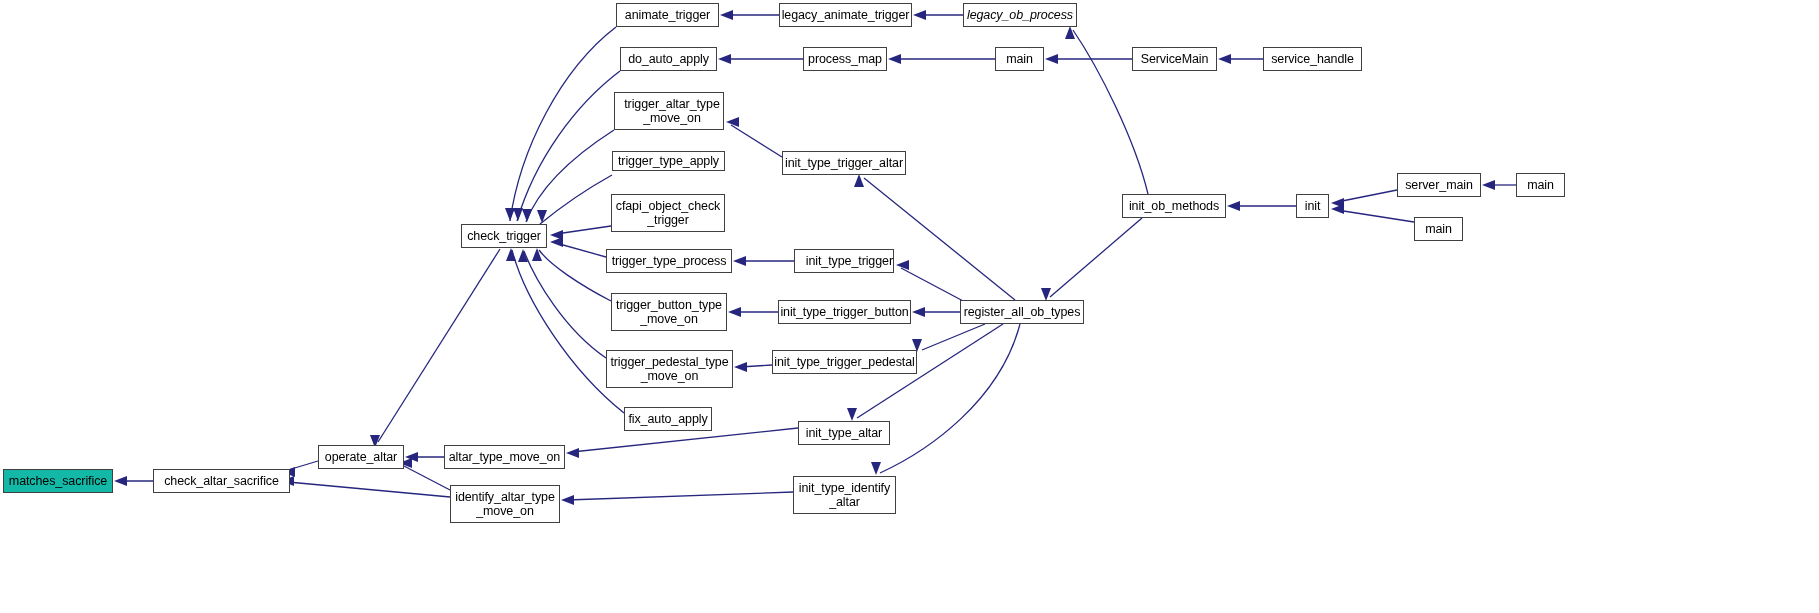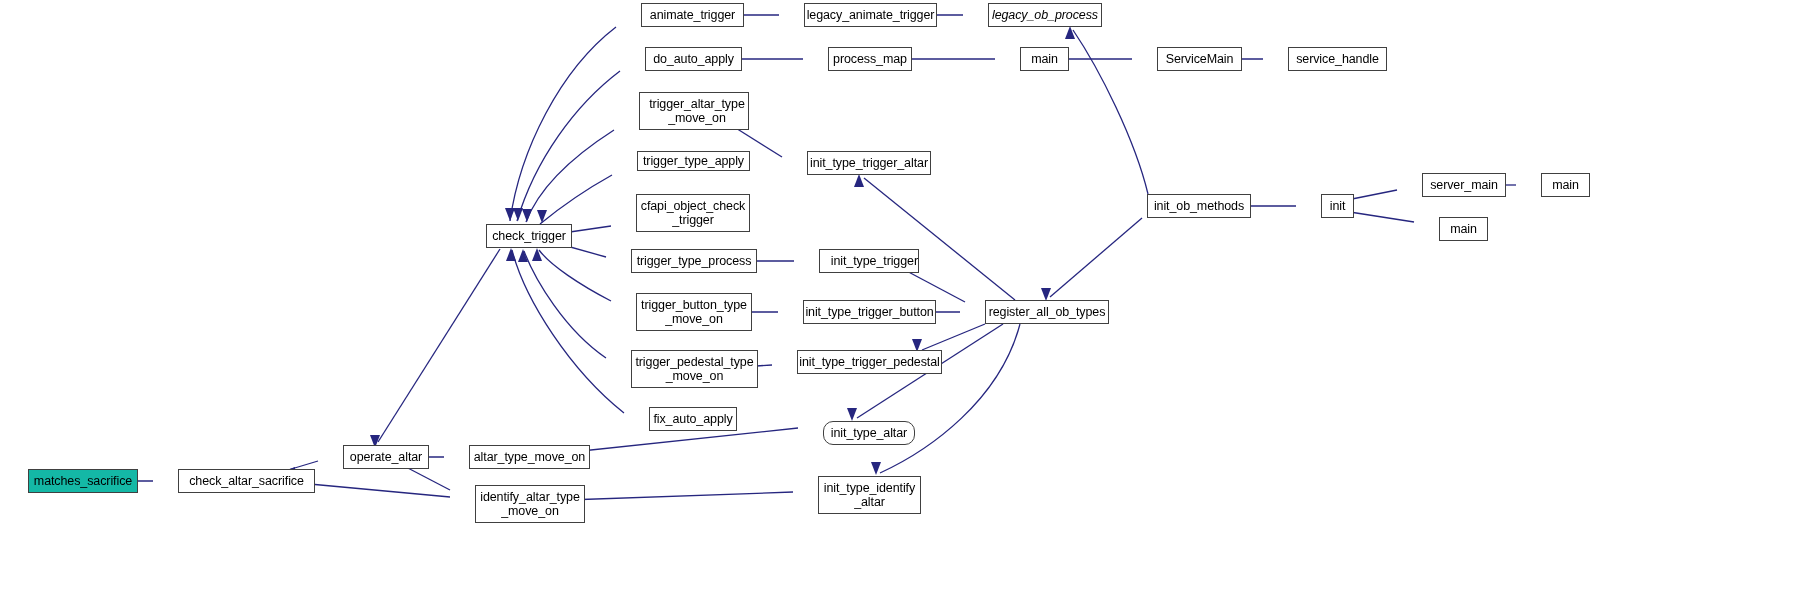--- a/index.html
+++ b/index.html
@@ -32,21 +32,20 @@
     color: #000000;
     font-size: 12.5px;
     line-height: 14px;
     display: flex;
     align-items: center;
     justify-content: center;
     text-align: center;
     white-space: pre;
     letter-spacing: -0.1px;
     z-index: 5;
-    margin-left: 25px;
   }
   .node.highlight {
     background: #bfbfbf;
   }
   .node-label {
     display: block;
     white-space: pre;
   }
 </style>
 </head>
@@ -233,21 +232,21 @@
 _move_on</span></div>
       <div class="node" style="left: 606px; top: 350px; width: 127px; height: 38px;"><span class="node-label">trigger_pedestal_type
 _move_on</span></div>
       <div class="node" style="left: 624px; top: 407px; width: 88px; height: 24px;"><span class="node-label">fix_auto_apply</span></div>
       <div class="node" style="left: 779px; top: 3px; width: 133px; height: 24px;"><span class="node-label">legacy_animate_trigger</span></div>
       <div class="node" style="left: 803px; top: 47px; width: 84px; height: 24px;"><span class="node-label">process_map</span></div>
       <div class="node" style="left: 782px; top: 151px; width: 124px; height: 24px;"><span class="node-label">init_type_trigger_altar</span></div>
       <div class="node" style="left: 794px; top: 249px; width: 100px; height: 24px; justify-content: flex-end;"><span class="node-label">init_type_trigger</span></div>
       <div class="node" style="left: 778px; top: 300px; width: 133px; height: 24px;"><span class="node-label">init_type_trigger_button</span></div>
       <div class="node" style="left: 772px; top: 350px; width: 145px; height: 24px;"><span class="node-label">init_type_trigger_pedestal</span></div>
-      <div class="node" style="left: 798px; top: 421px; width: 92px; height: 24px; border-radius: 10px;"><span class="node-label">init_type_altar</span></div>
+      <div class="node" style="left: 798px; top: 421px; width: 92px; height: 24px;"><span class="node-label">init_type_altar</span></div>
       <div class="node" style="left: 793px; top: 476px; width: 103px; height: 38px;"><span class="node-label">init_type_identify
 _altar</span></div>
       <div class="node" style="left: 963px; top: 3px; width: 114px; height: 24px; font-style: italic;"><span class="node-label">legacy_ob_process</span></div>
       <div class="node" style="left: 995px; top: 47px; width: 49px; height: 24px;"><span class="node-label">main</span></div>
       <div class="node" style="left: 960px; top: 300px; width: 124px; height: 24px;"><span class="node-label">register_all_ob_types</span></div>
       <div class="node" style="left: 1132px; top: 47px; width: 85px; height: 24px;"><span class="node-label">ServiceMain</span></div>
       <div class="node" style="left: 1122px; top: 194px; width: 104px; height: 24px;"><span class="node-label">init_ob_methods</span></div>
       <div class="node" style="left: 1263px; top: 47px; width: 99px; height: 24px;"><span class="node-label">service_handle</span></div>
       <div class="node" style="left: 1296px; top: 194px; width: 33px; height: 24px;"><span class="node-label">init</span></div>
       <div class="node" style="left: 1397px; top: 173px; width: 84px; height: 24px;"><span class="node-label">server_main</span></div>

